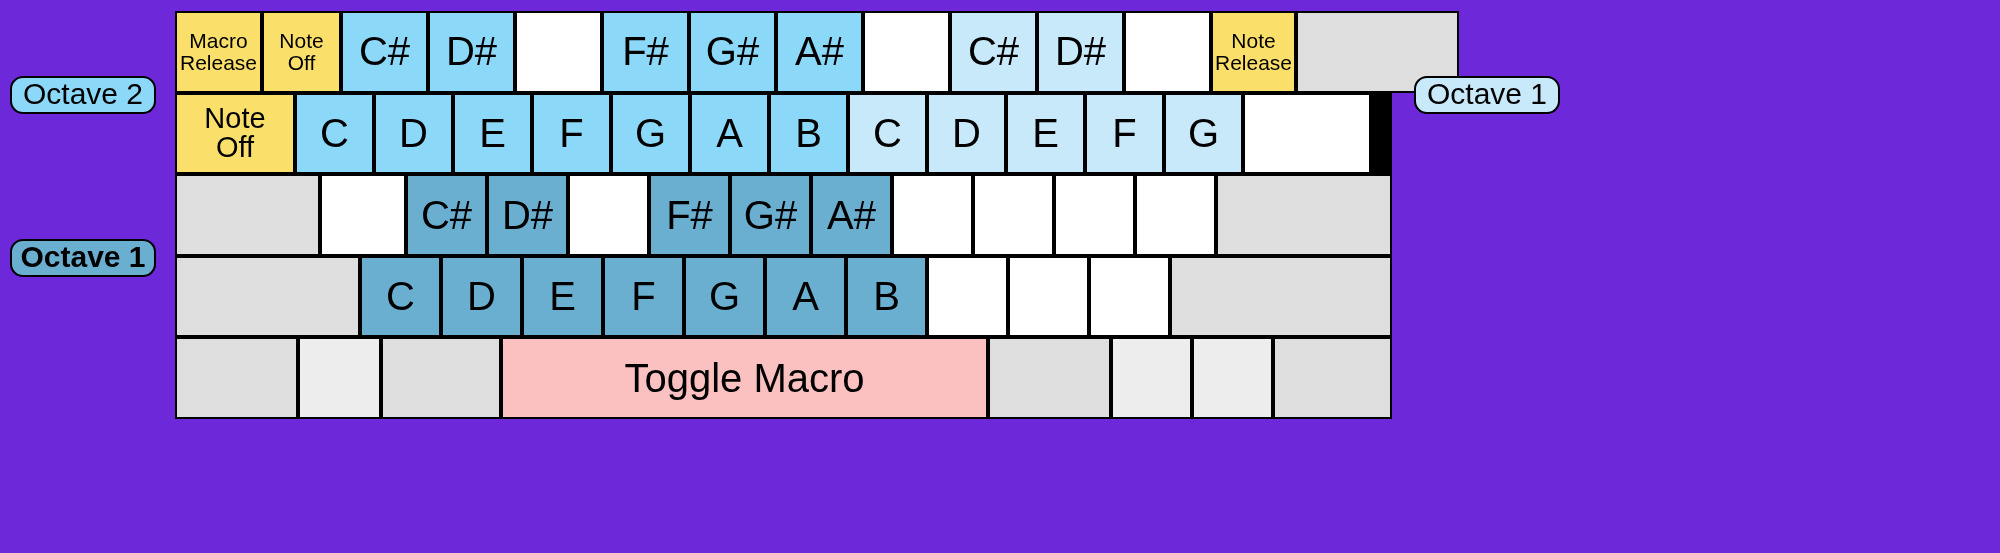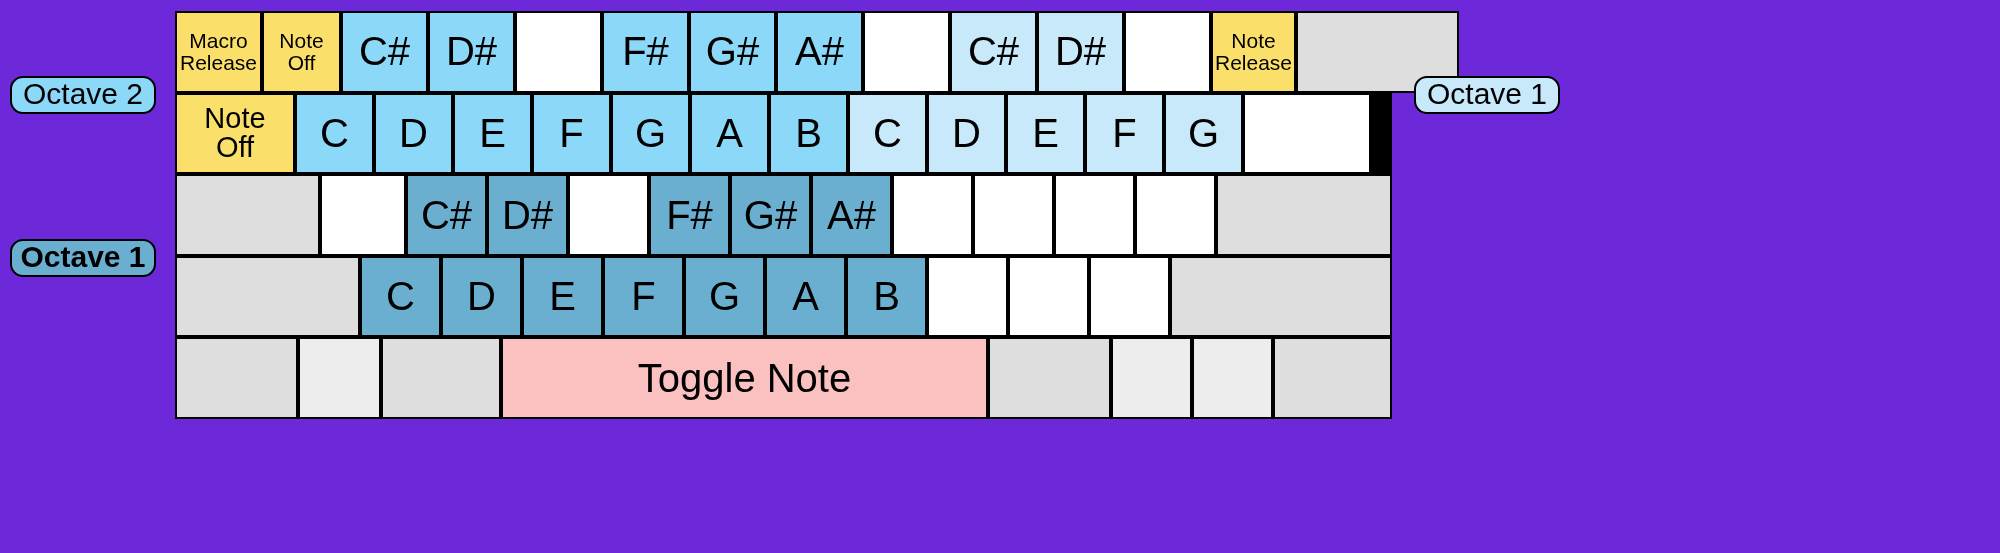--- a/index.html
+++ b/index.html
@@ -118,21 +118,21 @@
         <div class="key sz-lg" style="left: 671px; width: 81px; background: rgb(107, 175, 208);">B</div>
         <div class="key sz-lg blank" style="left: 752px; width: 81px; background: rgb(255, 255, 255);"></div>
         <div class="key sz-lg blank" style="left: 833px; width: 81px; background: rgb(255, 255, 255);"></div>
         <div class="key sz-lg blank" style="left: 914px; width: 81px; background: rgb(255, 255, 255);"></div>
         <div class="key sz-lg blank" style="left: 995px; width: 222px; background: rgb(222, 222, 222);"></div>
       </div>
       <div class="krow">
         <div class="key sz-lg blank" style="left: 0px; width: 123px; background: rgb(222, 222, 222);"></div>
         <div class="key sz-lg blank" style="left: 123px; width: 83px; background: rgb(237, 237, 237);"></div>
         <div class="key sz-lg blank" style="left: 206px; width: 120px; background: rgb(222, 222, 222);"></div>
-        <div class="key sz-lg" style="left: 326px; width: 487px; background: rgb(251, 192, 192);">Toggle Note</div>
+        <div class="key sz-lg" style="left: 326px; width: 487px; background: rgb(251, 192, 192);">Toggle Macro</div>
         <div class="key sz-lg blank" style="left: 813px; width: 123px; background: rgb(222, 222, 222);"></div>
         <div class="key sz-lg blank" style="left: 936px; width: 81px; background: rgb(237, 237, 237);"></div>
         <div class="key sz-lg blank" style="left: 1017px; width: 81px; background: rgb(237, 237, 237);"></div>
         <div class="key sz-lg blank" style="left: 1098px; width: 119px; background: rgb(222, 222, 222);"></div>
       </div>
     </div>
 
   <div class="pill" id="pill-oct2" style="background: rgb(140, 216, 248);">
     <span>Octave 2</span>
   </div>

